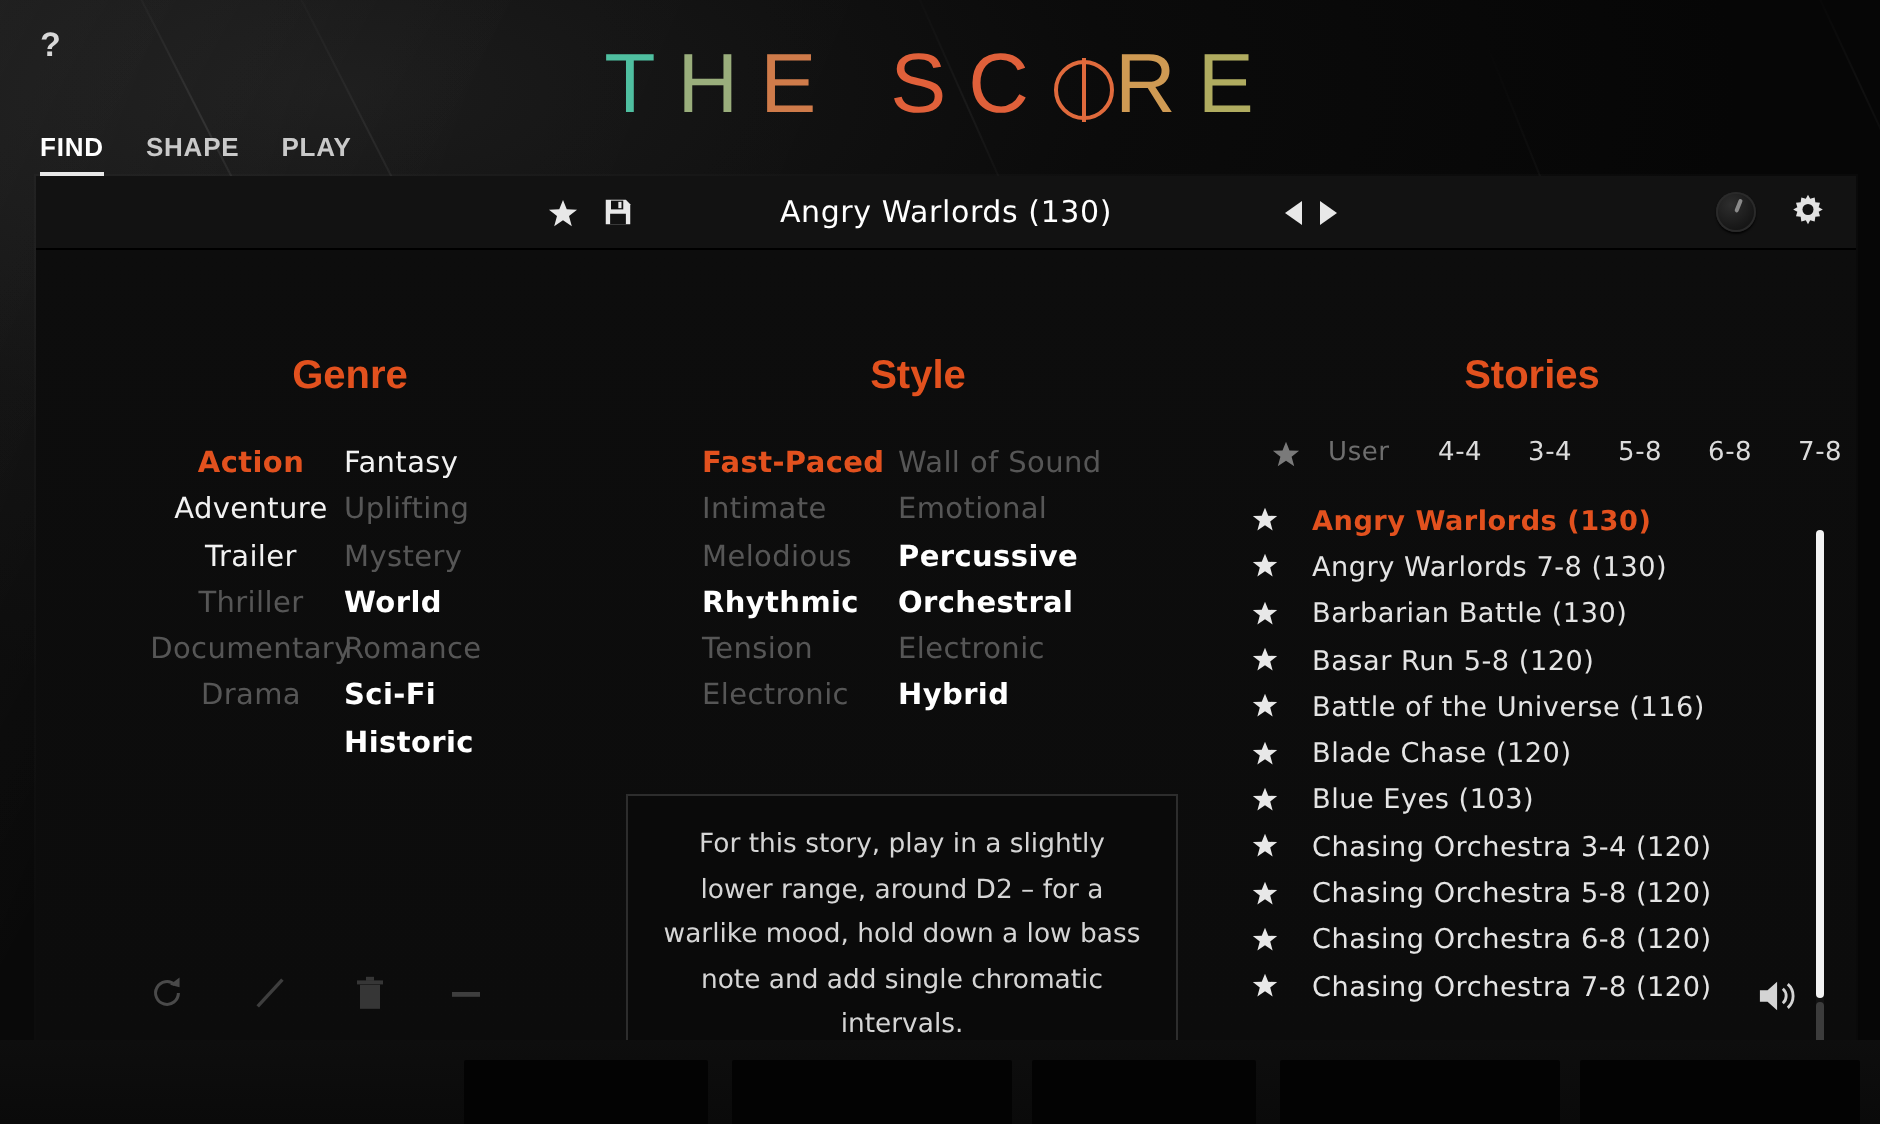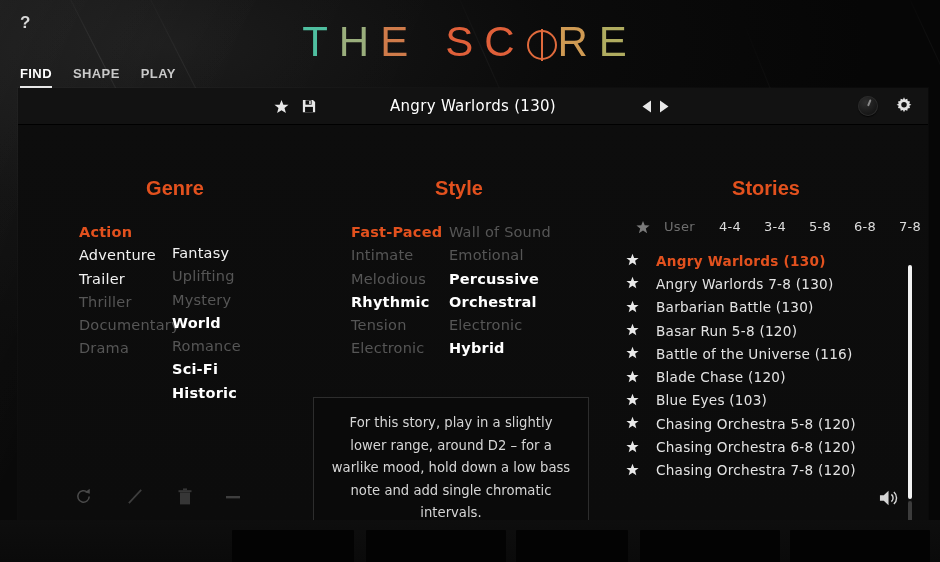--- a/index.html
+++ b/index.html
@@ -120,22 +120,22 @@
   .opt-grid { position: absolute; top: 96px; left: 0; display: flex; }
   .opt-list { display: flex; flex-direction: column; }
   .opt {
     font-size: 14.5px; line-height: 23.3px; cursor: pointer;
     color: #f2f2f2; letter-spacing: .2px; white-space: nowrap;
   }
   .opt.dim      { color: #565656; }
   .opt.selected { color: #e2511e; font-weight: bold; }
   .opt.bold     { font-weight: bold; color: #ffffff; }
 
-  #genre-c1 { width: 136px; padding-left: 43px; }
-  #genre-c2 { width: 120px; margin-top: 21px; }
+  #genre-c1 { width: 136px; padding-left: 43px; align-items: center; }
+  #genre-c2 { width: 120px; }
   #style-c1 { width: 135px; padding-left: 37px; }
   #style-c2 { width: 130px; }
 
   
   #desc {
     position: absolute; left: 295px; top: 272px;
     width: 276px; height: 148px;
     background: #0a0a0a;
     border: 1px solid #2d2d2d;
     padding: 14px 16px 0 16px;
@@ -370,20 +370,26 @@
           <div class="story-row">
             <span class="st"><svg width="13" height="13" viewBox="0 0 16 16">
                   <polygon points="8,1 10,6 15.5,6.2 11.2,9.6 12.7,15 8,11.9 3.3,15 4.8,9.6 0.5,6.2 6,6" fill="#e8e8e8"></polygon>
                 </svg></span>
             <span class="nm">Blue Eyes (103)</span>
           </div>
           <div class="story-row">
             <span class="st"><svg width="13" height="13" viewBox="0 0 16 16">
                   <polygon points="8,1 10,6 15.5,6.2 11.2,9.6 12.7,15 8,11.9 3.3,15 4.8,9.6 0.5,6.2 6,6" fill="#e8e8e8"></polygon>
                 </svg></span>
+            <span class="nm">Chasing Orchestra 3-4 (120)</span>
+          </div>
+          <div class="story-row">
+            <span class="st"><svg width="13" height="13" viewBox="0 0 16 16">
+                  <polygon points="8,1 10,6 15.5,6.2 11.2,9.6 12.7,15 8,11.9 3.3,15 4.8,9.6 0.5,6.2 6,6" fill="#e8e8e8"></polygon>
+                </svg></span>
             <span class="nm">Chasing Orchestra 5-8 (120)</span>
           </div>
           <div class="story-row">
             <span class="st"><svg width="13" height="13" viewBox="0 0 16 16">
                   <polygon points="8,1 10,6 15.5,6.2 11.2,9.6 12.7,15 8,11.9 3.3,15 4.8,9.6 0.5,6.2 6,6" fill="#e8e8e8"></polygon>
                 </svg></span>
             <span class="nm">Chasing Orchestra 6-8 (120)</span>
           </div>
           <div class="story-row">
             <span class="st"><svg width="13" height="13" viewBox="0 0 16 16">

